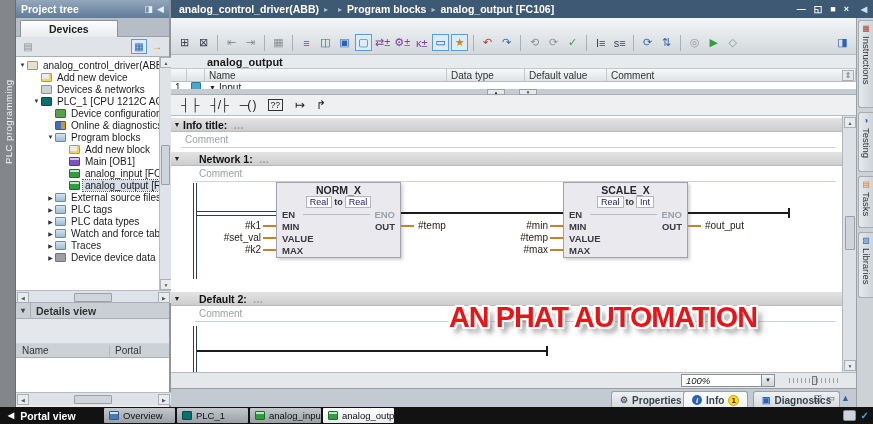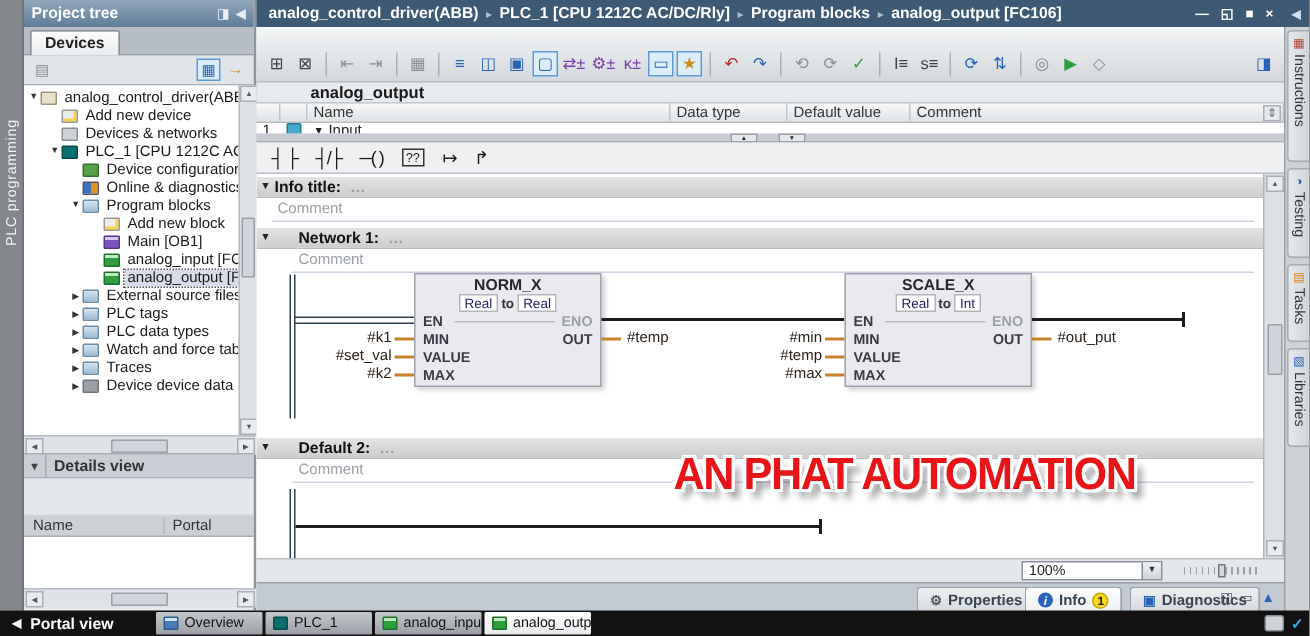--- a/index.html
+++ b/index.html
@@ -12,21 +12,21 @@
   .left-rail .vlab{position:absolute;top:42px;left:0;width:16px;height:160px;display:flex;align-items:center;justify-content:center;
      writing-mode:vertical-rl;transform:rotate(180deg);color:#f2f2f2;font-size:9.5px;letter-spacing:.5px;}
 
   
   .ptree{position:absolute;left:16px;top:0;width:155px;height:407px;background:#e9ebee;border-right:2px solid #8f959b;}
   .pt-head{position:absolute;left:0;top:0;right:0;height:18px;background:linear-gradient(#93a7bb,#5f7c98);
      color:#fff;font-weight:bold;font-size:10.5px;line-height:18px;padding:0 5px;display:flex;align-items:center;}
   .pt-head .sp{flex:1}
   .pt-head .hic{font-size:9px;color:#e8eef4;margin-left:4px;font-weight:normal;}
   .pt-tabs{position:absolute;left:0;top:18px;right:0;height:19px;background:#b6bdc4;border-bottom:1px solid #9aa0a6;}
-  .tab-devices{position:absolute;left:4px;top:2px;height:17px;padding:0 9px;background:linear-gradient(#fdfdfd,#e9ebee);
+  .tab-devices{position:absolute;left:4px;top:2px;height:17px;padding:0 28px;background:linear-gradient(#fdfdfd,#e9ebee);
      border:1px solid #8a9097;border-bottom:none;border-radius:2px 2px 0 0;font-size:10.5px;font-weight:bold;line-height:16px;color:#222;}
   .pt-tools{position:absolute;left:0;top:37px;right:0;height:20px;background:#e0e4e8;border-bottom:1px solid #aab0b6;
      display:flex;align-items:center;padding:0 3px;}
   .pt-tools .sp{flex:1}
   .mic{display:inline-flex;align-items:center;justify-content:center;width:16px;height:15px;font-size:10px;color:#8a8f94;margin:0 1px;}
   .mic.hl{border:1px solid #5e9ad4;background:#dcebf8;color:#2a62b8;}
   .mic.orange{color:#d88018;font-weight:bold;}
 
   .tree{position:absolute;left:0;top:57px;width:143px;height:233px;background:#fff;overflow:hidden;padding-top:2px;}
   .trow{display:flex;align-items:center;height:12px;font-size:10px;color:#1a1a1a;white-space:nowrap;}
@@ -131,21 +131,21 @@
   .pin.dim{color:#9aa0aa;}
   .fbox .innerline{position:absolute;left:26px;right:30px;top:31px;height:1px;background:#bcbcc6;}
 
   .watermark{position:absolute;left:278px;top:184px;z-index:6;font-size:30px;font-weight:bold;letter-spacing:-1px;
      color:#e81418;white-space:nowrap;transform:scaleX(.96);transform-origin:left;
      text-shadow:-2px -2px 0 #fff,2px -2px 0 #fff,-2px 2px 0 #fff,2px 2px 0 #fff,0 -2px 0 #fff,0 2px 0 #fff,-2px 0 0 #fff,2px 0 0 #fff,5px 6px 5px rgba(60,60,60,.55);}
 
   .ed-vscroll{position:absolute;left:671px;top:98px;width:14px;height:256px;background:#dde1e5;border-left:1px solid #b0b6bb;}
   .ed-vscroll .sbtn{width:12px;left:1px;}
 
-  .zoomrow{position:absolute;left:0;top:354px;right:0;height:16px;background:#e4e8eb;border-top:1px solid #b6bcc2;}
+  .zoomrow{position:absolute;left:0;top:354px;right:0;height:16px;background:#e4e8eb;border-top:1px solid #b6bcc2;font-style:italic;}
   .zoomsel{position:absolute;left:510px;top:1px;width:94px;height:13px;background:#fff;border:1px solid #8a9097;
      font-size:9.5px;color:#222;line-height:11px;padding-left:4px;}
   .zoomdd{position:absolute;right:0;top:0;width:13px;height:11px;background:linear-gradient(#f2f4f5,#cfd4d8);
      border-left:1px solid #8a9097;font-size:6px;color:#333;display:flex;align-items:center;justify-content:center;}
   .zslider{position:absolute;left:618px;top:3px;width:50px;height:9px;
      background:repeating-linear-gradient(90deg,#9aa0a6 0 1px,transparent 1px 4px);background-size:100% 5px;background-position:0 2px;background-repeat:no-repeat;}
   .zthumb{position:absolute;left:45%;top:0;width:5px;height:9px;background:#d4d9dd;border:1px solid #777;}
 
   .insp{position:absolute;left:0;top:370px;right:0;height:19px;background:#c3cad1;border-top:1px solid #9aa0a6;}
   .itab{position:absolute;top:2px;height:17px;background:linear-gradient(#eef1f3,#d4d9dd);border:1px solid #98a0a8;border-bottom:none;
@@ -319,21 +319,20 @@
     <div class="hscroll" style="left:0;top:392px;width:155px;height:13px">
       <span class="hbtn" style="left:1px">◀</span>
       <div class="sthumb-h" style="left:58px;width:38px"></div>
       <span class="hbtn" style="right:1px">▶</span>
     </div>
   </div>
 
   <div class="crumb">
     <span>analog_control_driver(ABB)</span>
     <span class="sep">▸</span>
-    <span>PLC_1 [CPU 1212C AC/DC/Rly]</span>
     <span class="sep">▸</span>
     <span>Program blocks</span>
     <span class="sep">▸</span>
     <span>analog_output [FC106]</span>
     <span class="wctl">
       <span>—</span>
       <span>◱</span>
       <span>■</span>
       <span>×</span>
     </span>

